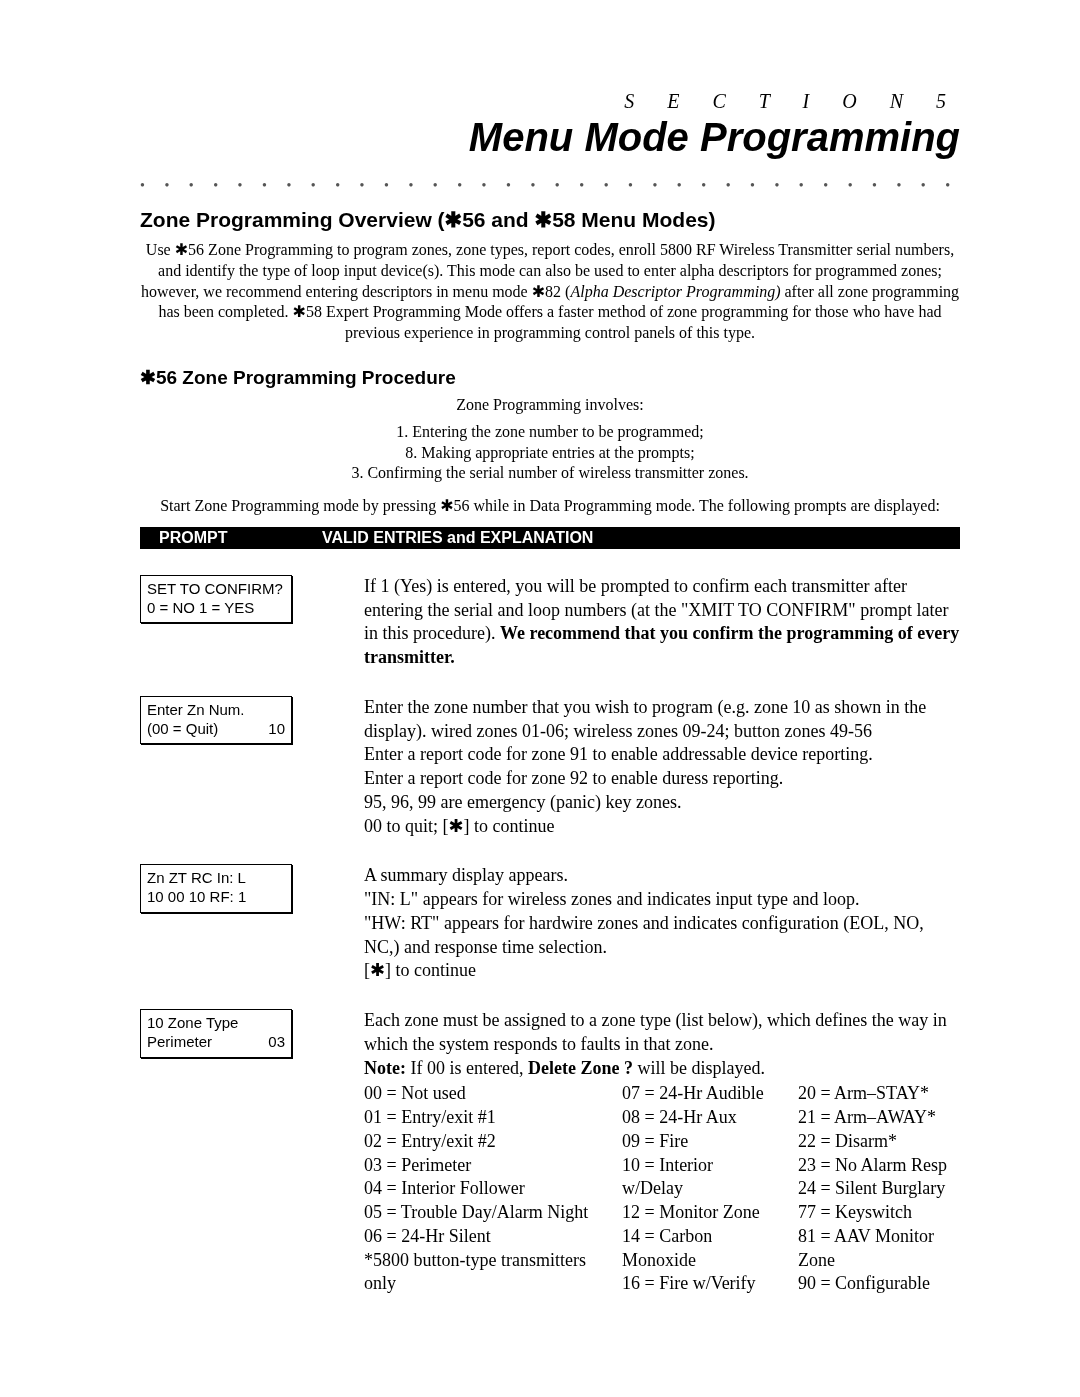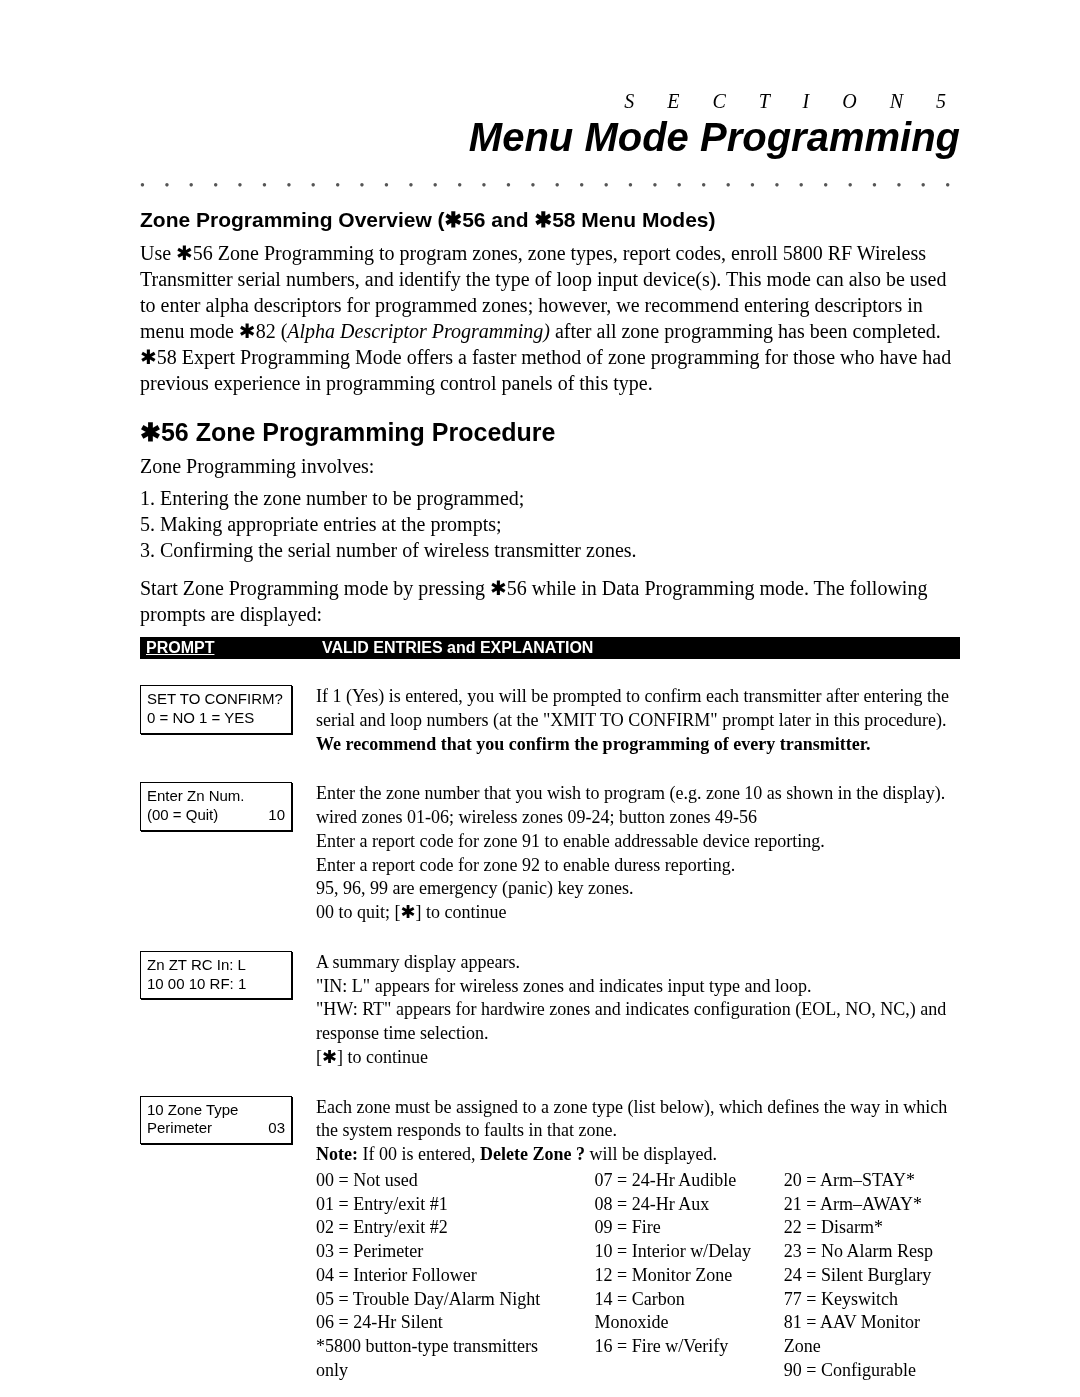--- a/index.html
+++ b/index.html
@@ -42,53 +42,54 @@
   }
   h2.subheading {
     font-family: Arial, Helvetica, sans-serif;
     font-weight: bold;
     font-size: 21px;
     margin: 0 0 8px 0;
   }
   h3.subheading {
     font-family: Arial, Helvetica, sans-serif;
     font-weight: bold;
-    font-size: 25px;
+    font-size: 19px;
     margin: 22px 0 6px 0;
   }
   p.body {
-    font-size: 20px;
+    font-size: 16px;
     line-height: 1.3;
     margin: 0 0 6px 0;
+    text-align: center;
   }
   .italic { font-style: italic; }
   .table-header {
     display: flex;
     background: #000;
     color: #fff;
     font-family: Arial, Helvetica, sans-serif;
     font-weight: bold;
     font-size: 16px;
     margin-top: 10px;
   }
   .th-prompt {
     width: 176px;
-    padding: 2px 6px;
-    box-sizing: border-box;
-    text-decoration: underline;
+    padding: 2px 19px;
+    box-sizing: border-box;
   }
   .th-valid {
     flex: 1;
     padding: 2px 6px;
     box-sizing: border-box;
   }
   .row {
     display: flex;
     align-items: flex-start;
     margin-top: 26px;
+    gap: 48px;
   }
   .prompt-cell {
     width: 176px;
     flex: 0 0 176px;
   }
   .lcd {
     border: 1px solid #000;
     box-shadow: 1px 1px 0 #000;
     font-family: Arial, Helvetica, sans-serif;
     font-size: 15px;
@@ -144,21 +145,21 @@
   <div class="dots">• • • • • • • • • • • • • • • • • • • • • • • • • • • • • • • • • • • • • • • • • • • • • • • • • •</div>
 
   <h2 class="subheading">Zone Programming Overview (✱56 and ✱58 Menu Modes)</h2>
   <p class="body">
     <span>Use ✱56 Zone Programming to program zones, zone types, report codes, enroll 5800 RF Wireless Transmitter serial numbers, and identify the type of loop input device(s). This mode can also be used to enter alpha descriptors for programmed zones; however, we recommend entering descriptors in menu mode ✱82 (</span><span class="italic">Alpha Descriptor Programming)</span><span> after all zone programming has been completed. ✱58 Expert Programming Mode offers a faster method of zone programming for those who have had previous experience in programming control panels of this type.</span>
   </p>
 
   <h3 class="subheading">✱56 Zone Programming Procedure</h3>
   <p class="body">Zone Programming involves:</p>
   <p class="body" style="margin:0">1.  Entering the zone number to be programmed;</p>
-  <p class="body" style="margin:0">5.  Making appropriate entries at the prompts;</p>
+  <p class="body" style="margin:0">8.  Making appropriate entries at the prompts;</p>
   <p class="body" style="margin:0 0 12px 0">3.  Confirming the serial number of wireless transmitter zones.</p>
   <p class="body">Start Zone Programming mode by pressing ✱56 while in Data Programming mode. The following prompts are displayed:</p>
 
   <div class="table-header">
     <div class="th-prompt">PROMPT</div>
     <div class="th-valid">VALID ENTRIES and EXPLANATION</div>
   </div>
 
   <div class="row">
     <div class="prompt-cell">

